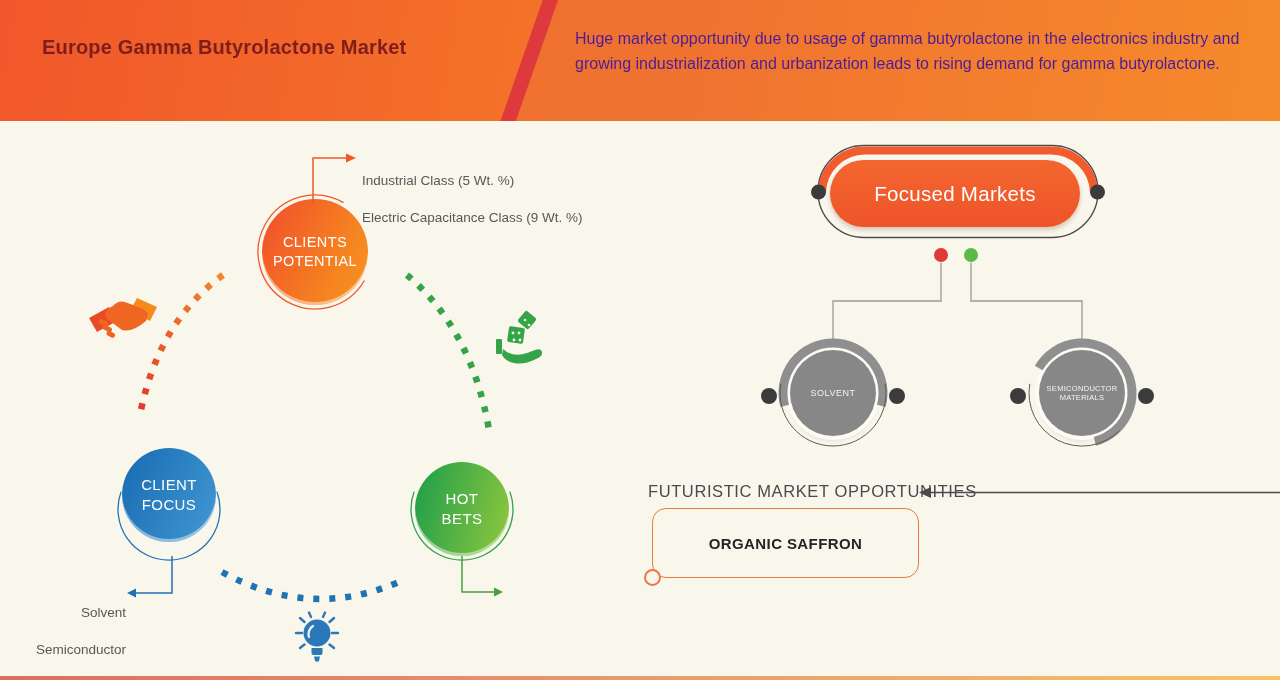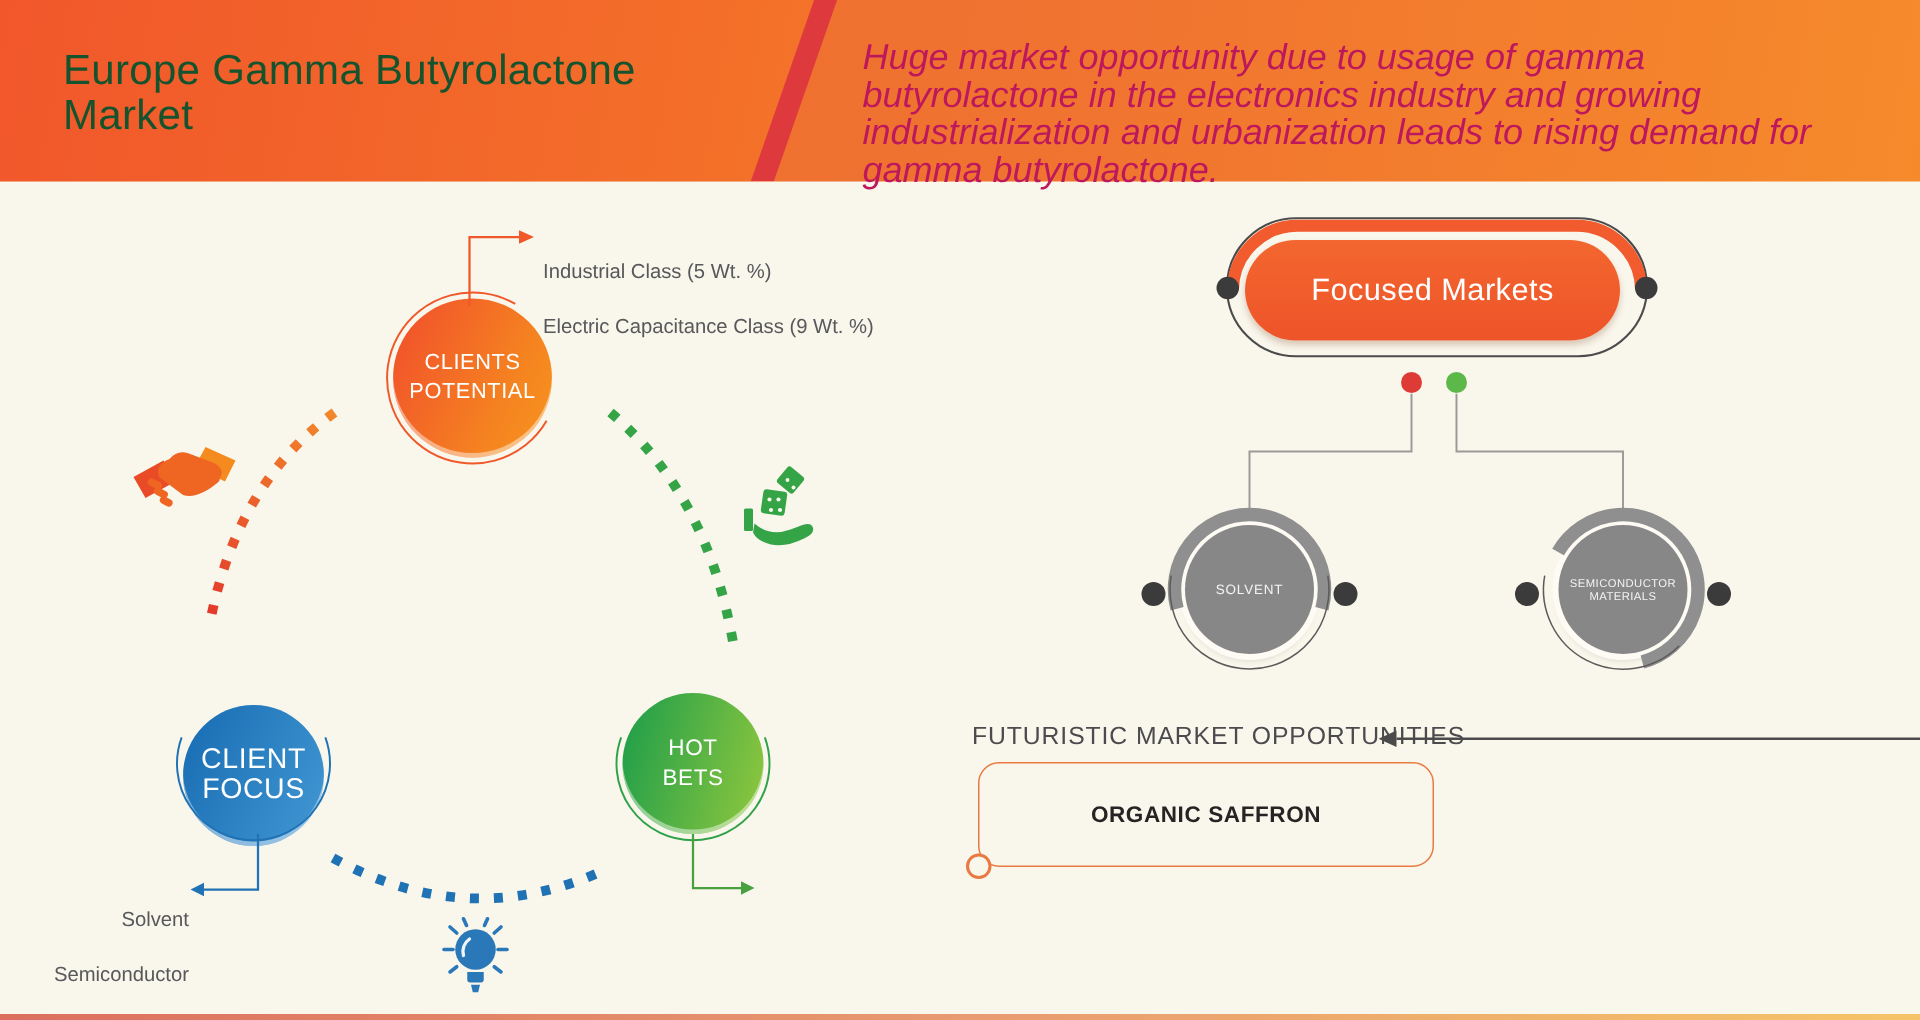--- a/index.html
+++ b/index.html
@@ -9,35 +9,35 @@
   
   .header{position:absolute;left:0;top:0;width:1280px;height:121px;
     background:linear-gradient(100deg,#ee6a30 0%,#f07330 55%,#f68a2b 100%);}
   .header-left{position:absolute;inset:0;
     clip-path:polygon(0 0,42.4% 0,39.1% 100%,0 100%);
     background:linear-gradient(100deg,#f1572b 0%,#f57f28 62%,#f9a53d 100%);}
   .header-stripe{position:absolute;inset:0;
     clip-path:polygon(42.4% 0,43.6% 0,40.3% 100%,39.1% 100%);
     background:#de3a3d;}
   .page-title{position:absolute;left:42px;top:32px;width:440px;
-    color:#14532d;font-size:28px;font-weight:400;line-height:30px;letter-spacing:.2px;}
+    color:#7f1d1d;font-size:20px;font-weight:700;line-height:30px;letter-spacing:.2px;}
   .header-desc{position:absolute;left:575px;top:26px;width:672px;
-    color:#be185d;font-size:24px;line-height:25px;font-weight:400;font-style:italic;}
+    color:#4c1d95;font-size:16px;line-height:25px;font-weight:400;}
 
   
   .circle{position:absolute;border-radius:50%;display:flex;flex-direction:column;
     align-items:center;justify-content:center;color:#fff;text-align:center;
     box-shadow:inset 0 -3px 0 rgba(255,255,255,.45);}
   .circle span{display:block;}
   .node-orange{left:262px;top:199px;width:106px;height:106px;
     background:linear-gradient(115deg,#f1512b 5%,#f58420 70%,#f7941e 100%);
     font-size:14.5px;line-height:19px;letter-spacing:.4px;}
-  .node-blue{left:122px;top:470px;width:94px;height:94px;
+  .node-blue{left:122px;top:448px;width:94px;height:94px;
     background:linear-gradient(115deg,#1b6fb5 10%,#3e94d0 90%);
-    font-size:19px;line-height:20px;letter-spacing:.4px;}
+    font-size:15px;line-height:20px;letter-spacing:.4px;}
   .node-green{left:415px;top:462px;width:94px;height:94px;
     background:linear-gradient(105deg,#27a149 10%,#8cc63e 95%);
     font-size:15px;line-height:20px;letter-spacing:.4px;}
 
   
   .note{position:absolute;color:#57585a;font-size:13.5px;line-height:15.8px;}
   .note div{white-space:nowrap;margin-top:21px;}
   .notes-clients{left:362px;top:152px;}
   .notes-focus{left:18px;top:584px;width:108px;text-align:right;}
   .notes-bets{left:503px;top:582px;}
@@ -54,21 +54,21 @@
     color:#f4f4f4;text-align:center;}
   .node-solvent{left:790px;top:350px;font-size:9px;letter-spacing:.5px;}
   .node-semi{left:1039px;top:350px;font-size:7.5px;line-height:9.5px;letter-spacing:.3px;}
 
   
   .fut-heading{position:absolute;left:648px;top:482px;color:#4b4b4d;
     font-size:16.5px;font-weight:500;letter-spacing:.6px;}
   .opp-box{position:absolute;top:508px;height:70px;border:1.5px solid #e87a42;
     border-radius:14px;display:flex;align-items:center;justify-content:center;
     color:#262324;font-size:15px;font-weight:700;letter-spacing:.4px;}
-  .opp-box-1{left:652px;width:304px;}
+  .opp-box-1{left:652px;width:267px;}
   .opp-box-2{left:971px;width:306px;}
   .corner-ring{position:absolute;left:-9px;bottom:-9px;width:17px;height:17px;
     border-radius:50%;border:2.5px solid #e87a42;background:#f9f6ec;}
 
   
   .overlay{position:absolute;left:0;top:0;width:1280px;height:680px;pointer-events:none;}
   .bottom-strip{position:absolute;left:0;bottom:0;width:1280px;height:4px;
     background:linear-gradient(to right,#dc6f5e,#e89a70,#f5c468);}
 </style>
 </head>

